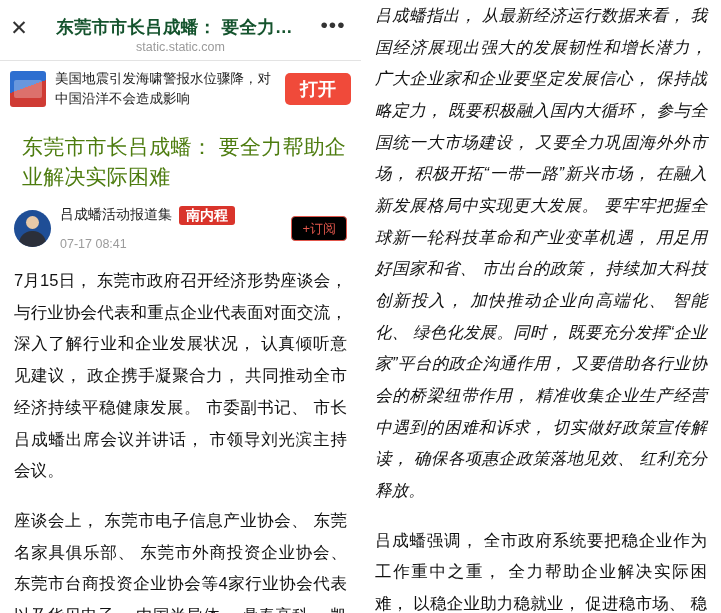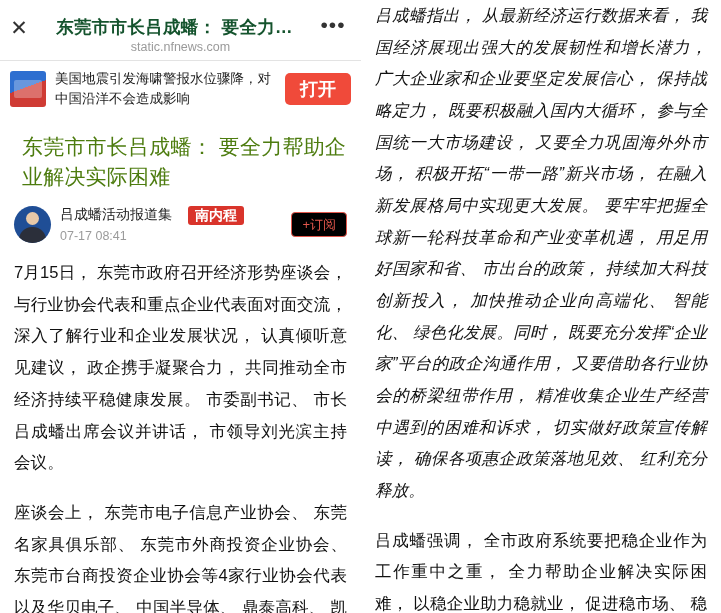--- a/index.html
+++ b/index.html
@@ -169,41 +169,41 @@
     position: absolute;
     left: 5px; top: 21px;
     width: 27px; height: 18px;
     border-radius: 13px 13px 0 0;
     background: #2b2f3a;
   }
   .byline-mid { flex: 1 1 auto; min-width: 0; }
   .byline-row1 {
     display: flex;
     align-items: center;
-    gap: 16px;
+    gap: 7px;
   }
   .author {
     font-size: 14px;
     color: #222;
     white-space: nowrap;
   }
   .tag {
     font-size: 14px;
     color: #fff;
     background: #d9342b;
     border-radius: 3px;
     padding: 2px 7px;
     line-height: 1.1;
     white-space: nowrap;
     font-weight: bold;
   }
   .date {
     font-size: 12.5px;
     color: #9b9b9b;
-    margin-top: 4px;
+    margin-top: 12px;
   }
   .subscribe {
     flex: 0 0 auto;
     border: 1px solid #e2574c;
     color: #e2574c;
     font-size: 13px;
     border-radius: 4px;
     padding: 5px 10px;
     background: #000000;
     line-height: 1;
@@ -228,21 +228,21 @@
   <div class="col-left">
 
     <div class="topbar">
       <div class="close-btn">✕</div>
       <div class="title-wrap">
         <div class="page-title">东莞市市长吕成蟠： 要全力…</div>
       </div>
       <div class="dots">•••</div>
     </div>
 
-    <div class="urlline">static.nfnews.com</div>
+    <div class="urlline">static.static.com</div>
     <div class="divider"></div>
 
     <div class="ad">
       <div class="ad-thumb"></div>
       <div class="ad-text">
         <div>美国地震引发海啸警报水位骤降，对</div>
         <div>中国沿洋不会造成影响</div>
       </div>
       <button class="ad-btn">打开</button>
     </div>

